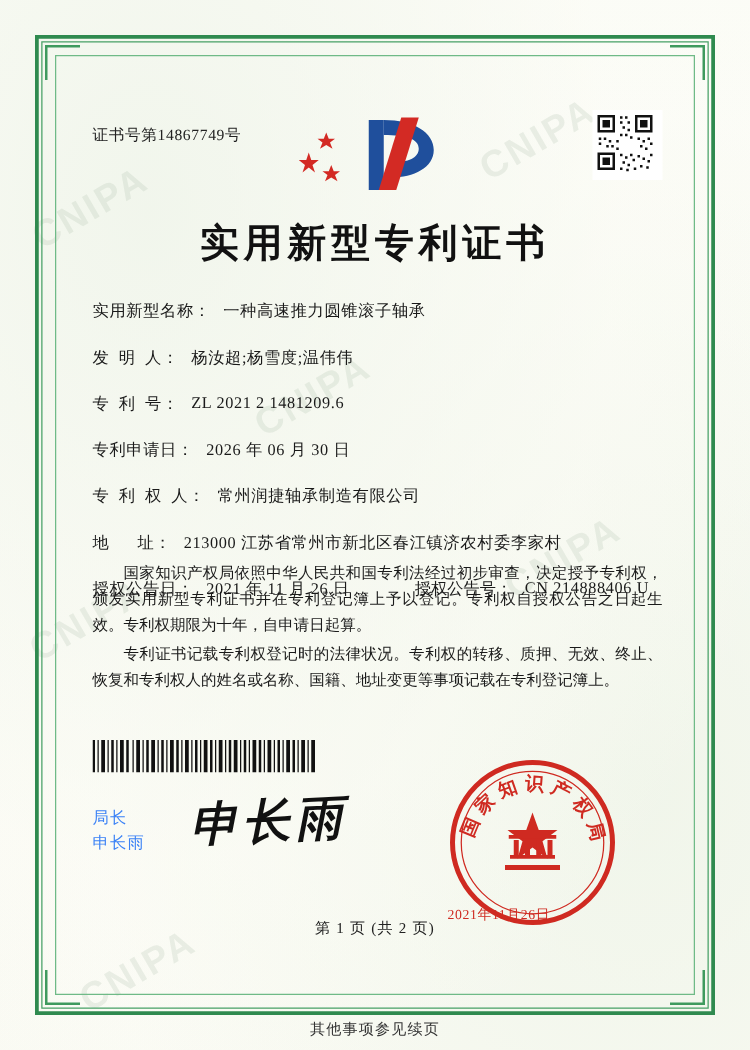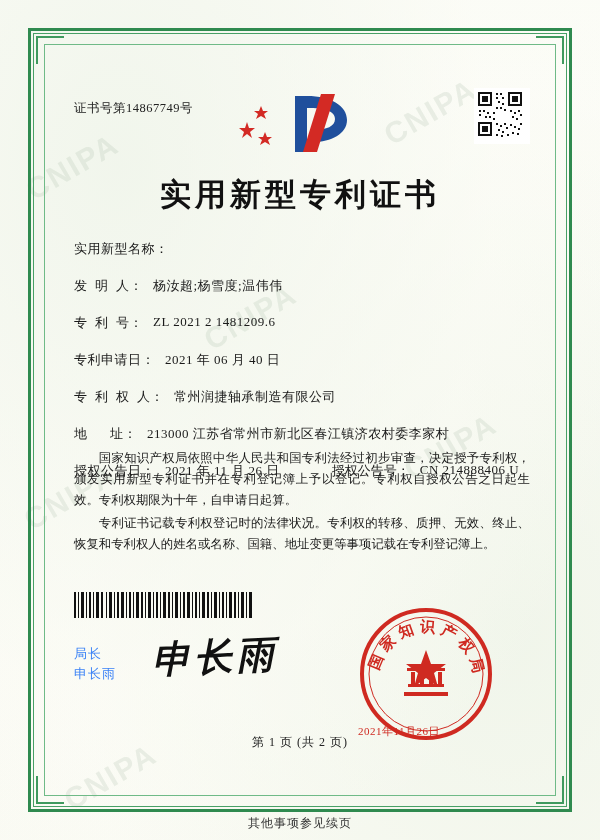--- a/index.html
+++ b/index.html
@@ -337,32 +337,33 @@
             <rect x="31" y="44" width="2" height="2"></rect>
         </g>
       </svg>
     </div>
 
     <div class="title">实用新型专利证书</div>
 
     <div class="fields">
       <div class="field-row">
         <span class="field-label">实用新型名称：</span>
+        <span class="field-value">一种高速推力圆锥滚子轴承</span>
       </div>
       <div class="field-row">
         <span class="field-label">发  明  人：</span>
         <span class="field-value">杨汝超;杨雪度;温伟伟</span>
       </div>
       <div class="field-row">
         <span class="field-label">专  利  号：</span>
         <span class="field-value">ZL 2021 2 1481209.6</span>
       </div>
       <div class="field-row">
         <span class="field-label">专利申请日：</span>
-        <span class="field-value">2021 年 06 月 40 日</span>
+        <span class="field-value">2026 年 06 月 30 日</span>
       </div>
       <div class="field-row">
         <span class="field-label">专  利  权  人：</span>
         <span class="field-value">常州润捷轴承制造有限公司</span>
       </div>
       <div class="field-row">
         <span class="field-label">地      址：</span>
         <span class="field-value">213000 江苏省常州市新北区春江镇济农村委李家村</span>
       </div>
       <div class="field-row two">

